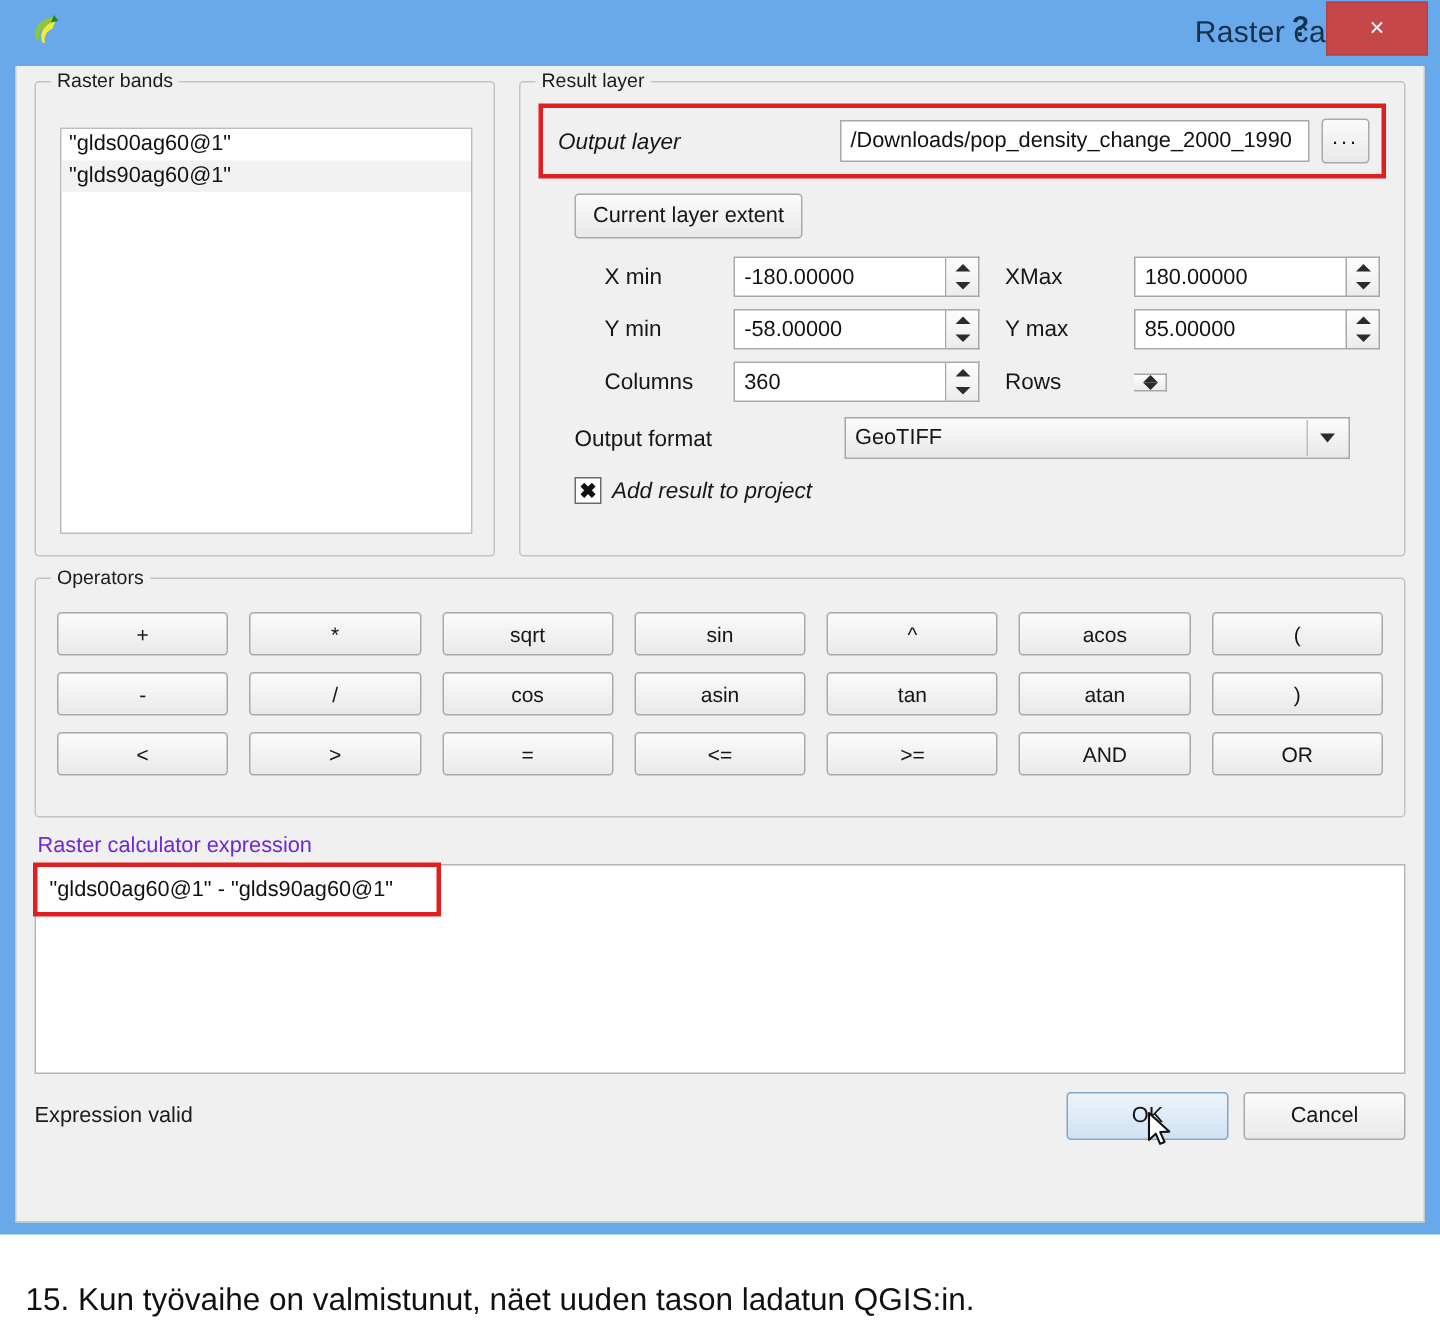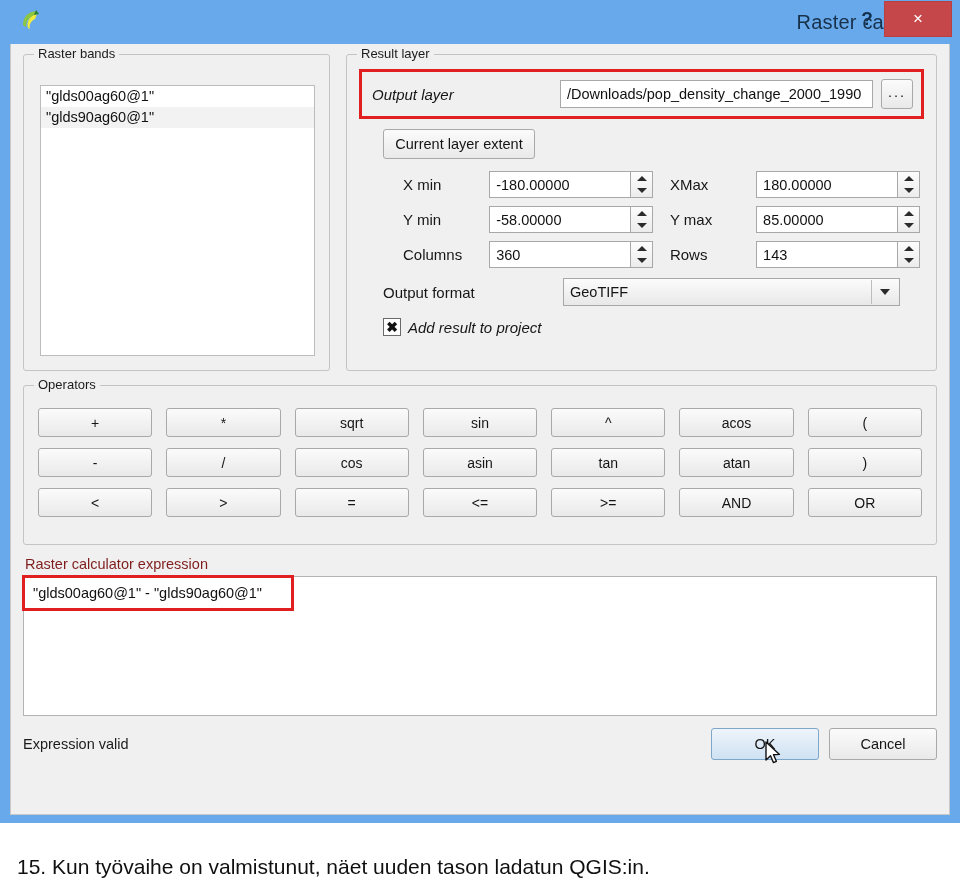--- a/index.html
+++ b/index.html
@@ -131,21 +131,21 @@
     font-size:14px;font-weight:bold;color:#111;line-height:1;
   }
   .check-row .lbl{margin-left:7px;}
 
   
   #operators-group{margin-top:14px;height:160px;padding:22px 14px 0 14px;box-sizing:border-box;}
   .op-grid{display:grid;grid-template-columns:repeat(7,1fr);gap:11px 14px;}
   .op-btn{height:29px;font-size:14px;}
 
   
-  .expr-label{margin:11px 0 4px 2px;font-size:14.5px;color:#7f1d1d;}
+  .expr-label{margin:11px 0 4px 2px;font-size:14.5px;color:#6d28d9;}
   .expr-box{
     position:relative;height:138px;background:#ffffff;border:1px solid #b4b4b4;
   }
   .expr-hl{
     position:absolute;left:-2px;top:-2px;width:272px;height:36px;
     border:3px solid #e02020;box-sizing:border-box;
   }
   .expr-text{
     position:absolute;left:9px;top:8px;font-size:14.5px;color:#111;white-space:nowrap;
   }
@@ -279,21 +279,20 @@
                       <i class="tri-up"></i>
                     </div>
                   <div>
                       <i class="tri-dn"></i>
                     </div>
                 </span>
               </span>
               <span class="ext-gap"></span>
               <span class="ext-lbl">Rows</span>
               <span class="spin">
-                <span class="txt">143</span>
                 <span class="spin-btns">
                   <div>
                       <i class="tri-up"></i>
                     </div>
                   <div>
                       <i class="tri-dn"></i>
                     </div>
                 </span>
               </span>
             </div>

